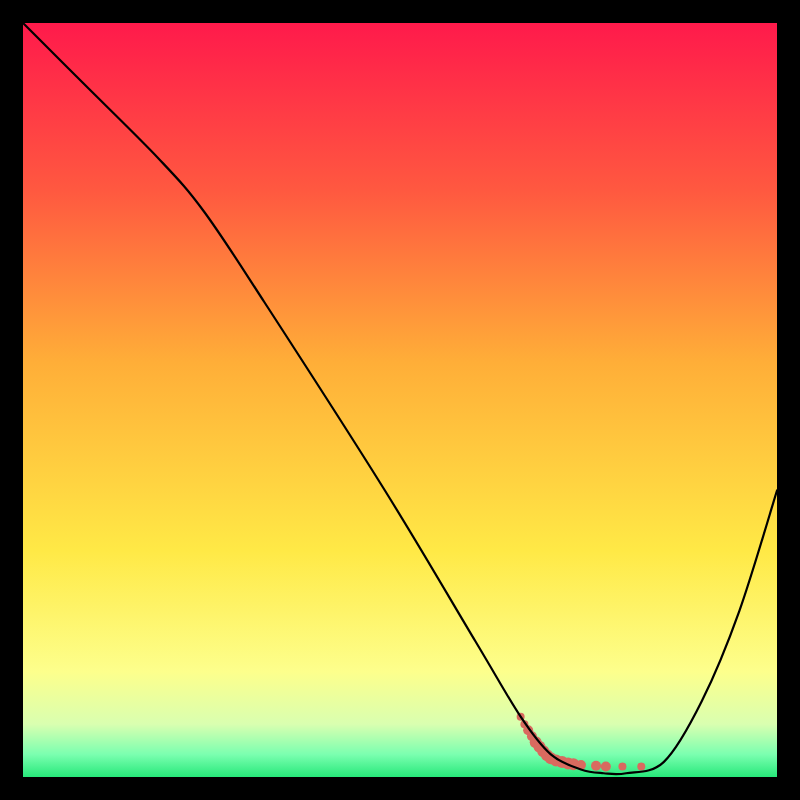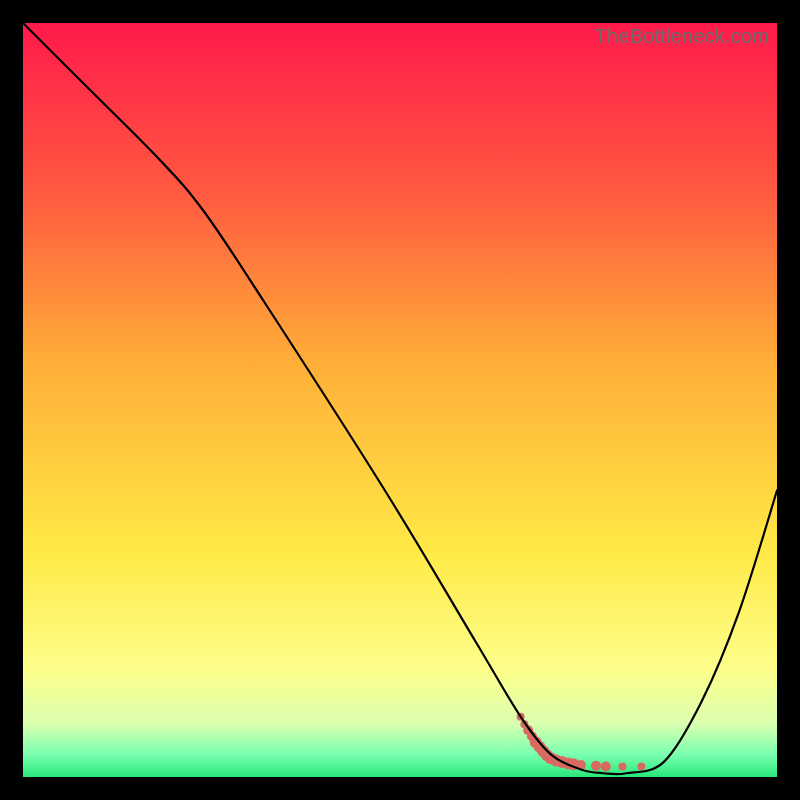--- a/index.html
+++ b/index.html
@@ -38,21 +38,20 @@
     z-index: 50;
   }
   svg {
     display: block;
   }
 </style>
 </head>
 <body>
 
 <div class="frame">
-  <div class="watermark">TheBottleneck.com</div>
 
   <div class="plot-area">
     <svg id="chart-svg" width="754" height="754" viewBox="0 0 754 754" preserveAspectRatio="none">
       <defs>
         <linearGradient id="bg-grad" x1="0" y1="0" x2="0" y2="1">
             <stop offset="0%" stop-color="#ff1a4b"></stop>
             <stop offset="22%" stop-color="#ff5840"></stop>
             <stop offset="45%" stop-color="#ffae38"></stop>
             <stop offset="70%" stop-color="#ffe946"></stop>
             <stop offset="86%" stop-color="#fdff8c"></stop>

